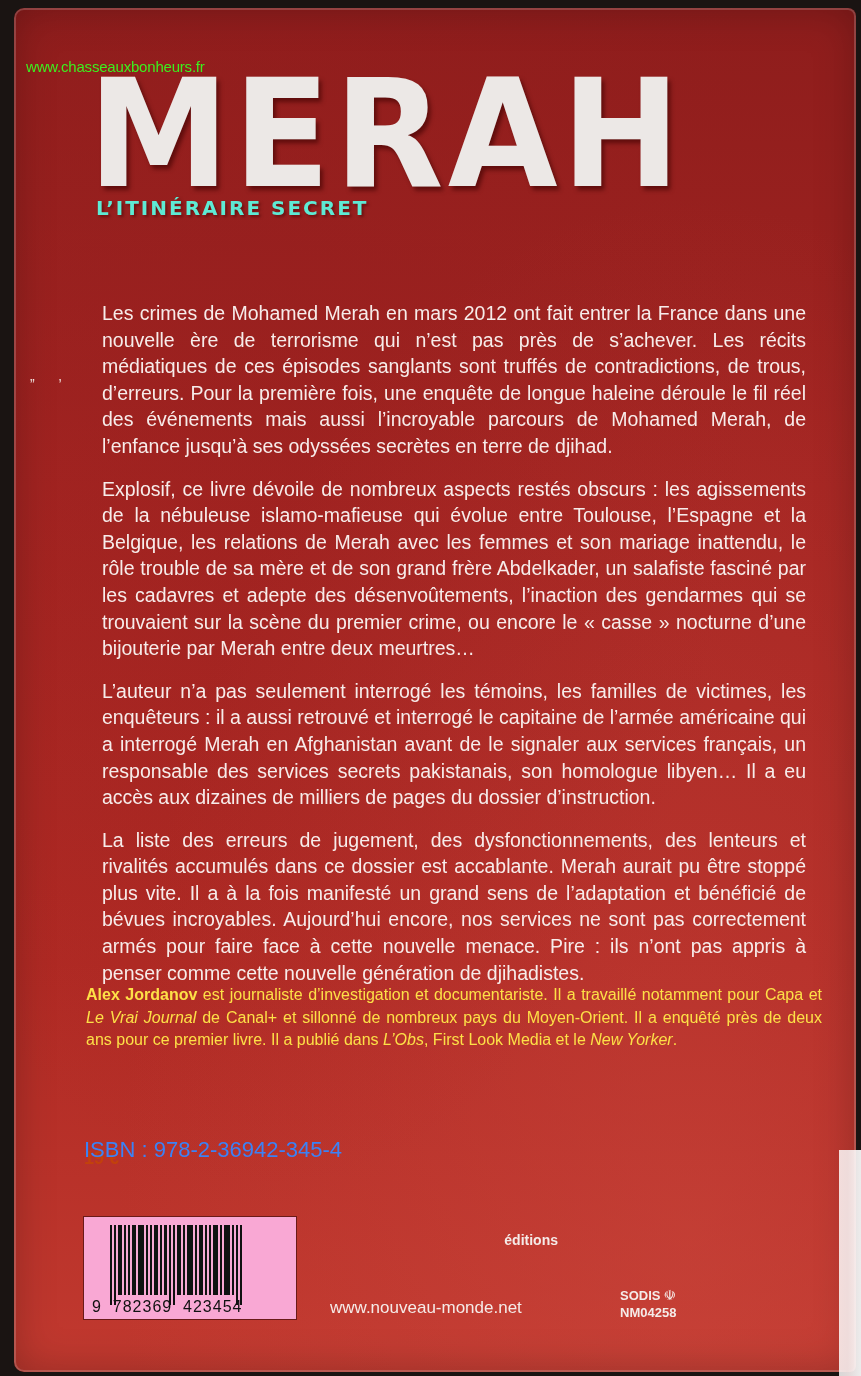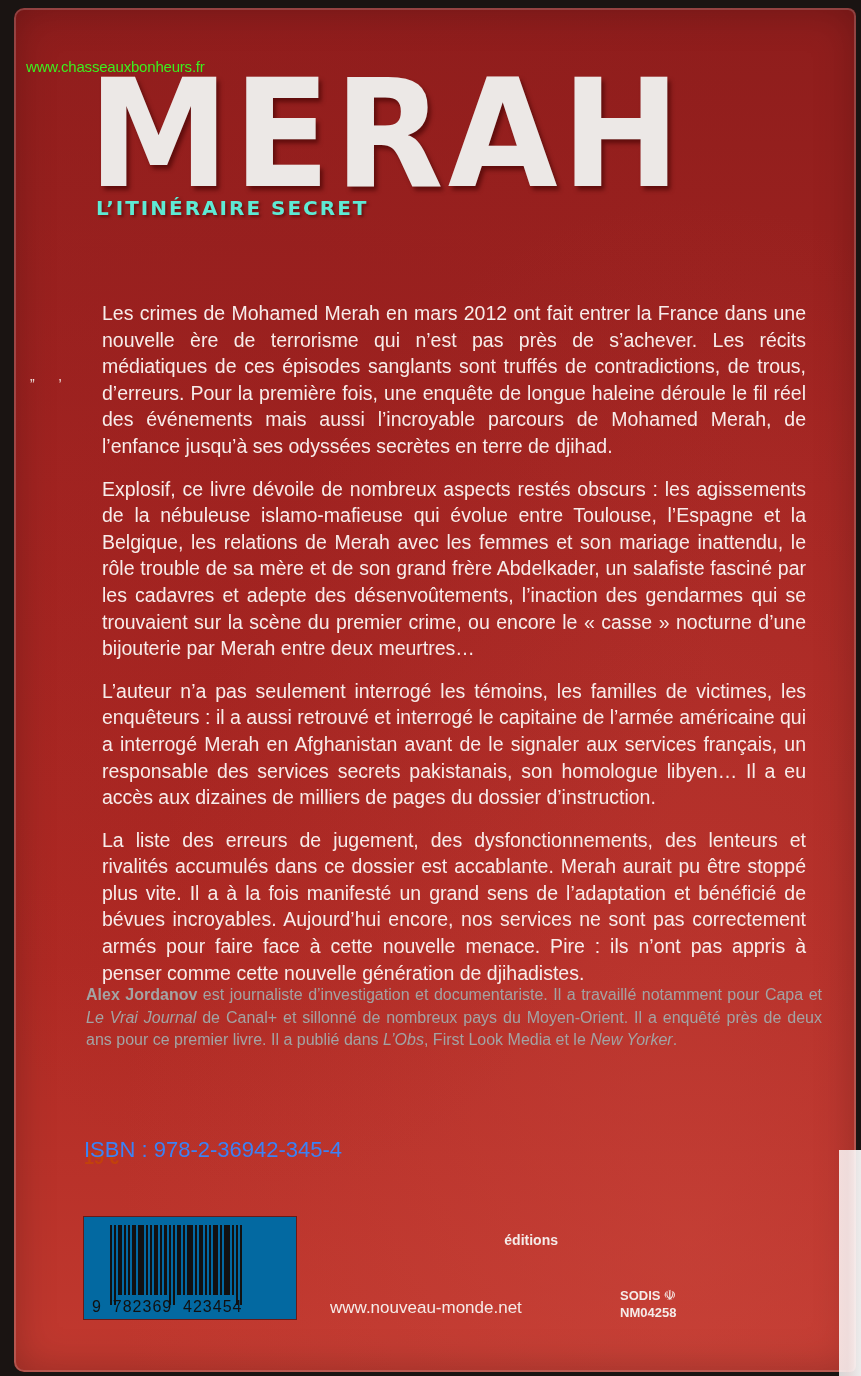--- a/index.html
+++ b/index.html
@@ -45,29 +45,29 @@
     }
     .stray-mark { position: absolute; left: 30px; top: 376px; color: #f1e4e0; font-size: 14px; letter-spacing: 10px; }
     .blurb {
       position: absolute; left: 86px; top: 284px; width: 736px;
       color: #f7ecea; font-size: 19.5px; line-height: 26.6px;
       text-align: justify;
     }
     .blurb p { margin: 16px; text-align: justify; text-align-last: left; }
     .bio {
       position: absolute; left: 86px; top: 984px; width: 736px;
-      color: #a3a3a3; font-size: 16px; line-height: 22.7px; text-align: justify;
+      color: #fde047; font-size: 16px; line-height: 22.7px; text-align: justify;
     }
     .bio p { margin: 0; }
     .bio .name { font-weight: bold; }
     .price { position: absolute; left: 84px; top: 1148px; color: #c2410c; font-size: 18px; font-weight: bold; }
     .isbn { position: absolute; left: 84px; top: 1137px; color: #3b82f6; font-size: 22px; }
     .barcode-box {
       position: absolute; left: 83px; top: 1216px; width: 212px; height: 102px;
-      background: #0369a1; border: 1px solid #6a1a18;
+      background: #f9a8d4; border: 1px solid #6a1a18;
     }
     .bars { position: absolute; left: 26px; top: 8px; height: 76px; display: flex; align-items: flex-start; }
     .bars span { display: block; background: #111; height: 70px; margin-right: 2px; }
     .bars span.long { height: 80px; }
     .barcode-digits {
       position: absolute; left: 8px; bottom: 3px; width: 196px;
       font-size: 16px; color: #111; letter-spacing: 1px; white-space: pre;
     }
     .publisher {
       position: absolute; left: 322px; top: 1234px; width: 236px; text-align: right;

